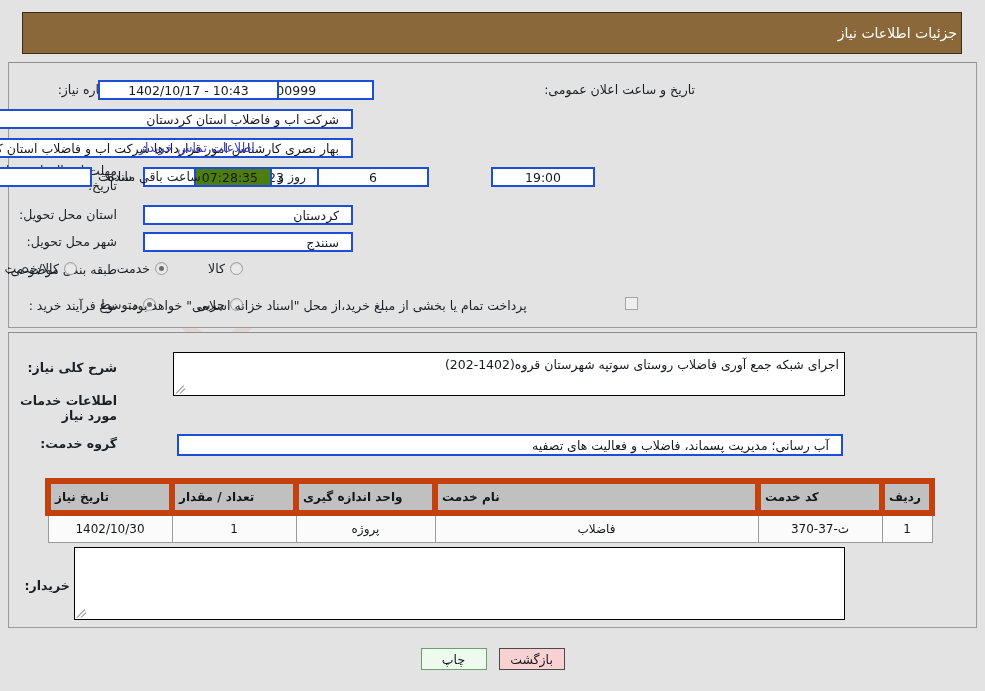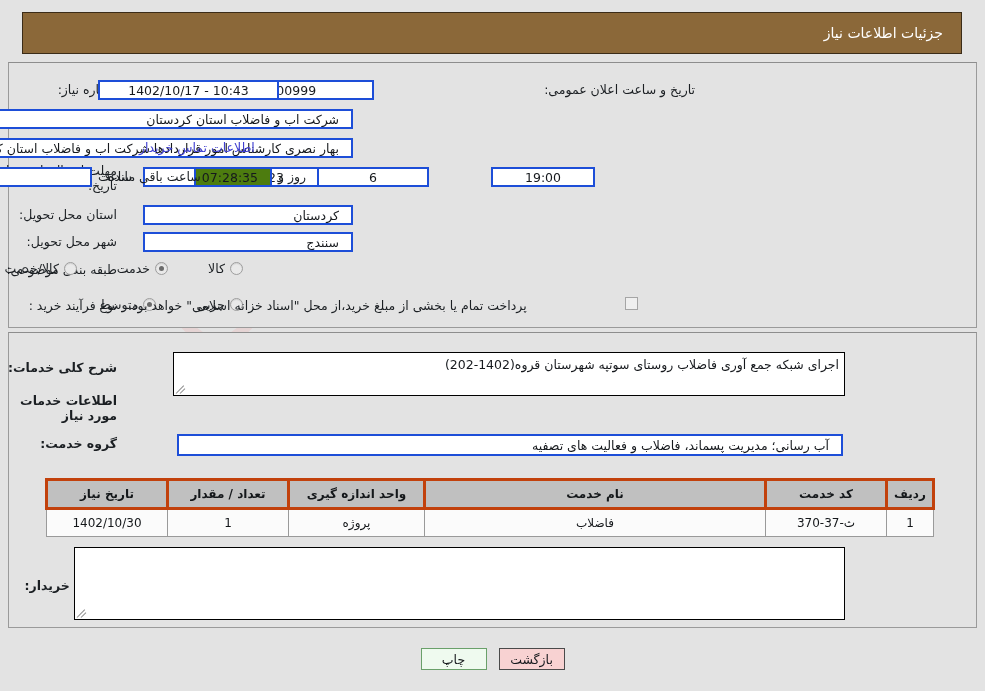--- a/index.html
+++ b/index.html
@@ -31,21 +31,21 @@
 
   
   .title-bar{
     position:absolute;left:22px;top:12px;width:940px;height:42px;
     background:#8b6839;border:1px solid #3b2c18;
     box-sizing:border-box;
     display:flex;align-items:center;justify-content:flex-start;
     z-index:10;
   }
   .title-bar .t{
-    color:#ffffff;font-size:14px;margin-right:18px;white-space:nowrap;
+    color:#ffffff;font-size:14px;margin-right:4px;white-space:nowrap;
   }
 
   
   .panel{
     position:absolute;box-sizing:border-box;
     border:1px solid #9a9a9a;border-top-color:#8d8d8d;
     background:#e3e3e3;z-index:8;
   }
   #panel-top{left:8px;top:62px;width:969px;height:266px;}
   #panel-mid{left:8px;top:332px;width:969px;height:296px;}
@@ -106,22 +106,22 @@
   
   .sec{position:absolute;font-size:12.5px;font-weight:bold;color:#1b1f23;}
 
   
   .tbl{
     position:absolute;left:45px;top:478px;width:890px;
     border-collapse:collapse;z-index:9;
     font-size:12px;
   }
   .tbl th{
-    background:#c0c0c0;border:3px solid #c2410c;
-    height:26px;font-weight:bold;color:#14171a;text-align:center;
+    background:#c0c0c0;border:6px solid #c2410c;
+    height:26px;font-weight:bold;color:#14171a;text-align:left;
     padding:0 4px;
   }
   .tbl td{
     background:#fbfbfb;border:1px solid #9a9a9a;
     height:26px;text-align:center;color:#14171a;padding:0 4px;margin-left:41px;
   }
 
   
   .btns{
     position:absolute;left:0;top:648px;width:985px;
@@ -230,21 +230,21 @@
     <label class="opt">
       <span class="radio on"></span>
       <span class="ot">متوسط</span>
     </label>
   </div>
   <span class="chk" style="position:absolute;left:625px;top:297px;z-index:9;"></span>
   <span class="lbl" style="position:absolute;left:128px;top:298px;z-index:9;">پرداخت تمام یا بخشی از مبلغ خرید،از محل "اسناد خزانه اسلامی" خواهد بود.</span>
 
   <div class="panel" id="panel-mid"></div>
 
-  <span class="sec" style="right:868px;top:360px;z-index:9;">شرح کلی خدمات:</span>
+  <span class="sec" style="right:868px;top:360px;z-index:9;">شرح کلی نیاز:</span>
   <div class="ta" style="position:absolute;right:140px;top:352px;left:173px;height:44px;z-index:9;">
     <span>اجرای شبکه جمع آوری فاضلاب روستای سوتپه شهرستان قروه(1402-202)</span>
     <span class="grip">
       <i style="left:0;top:9px;width:11px;transform:rotate(-45deg);"></i>
       <i style="left:4px;top:9px;width:7px;transform:rotate(-45deg);"></i>
     </span>
   </div>
 
   <span class="sec" style="right:868px;top:393px;z-index:9;">اطلاعات خدمات مورد نیاز</span>
 

